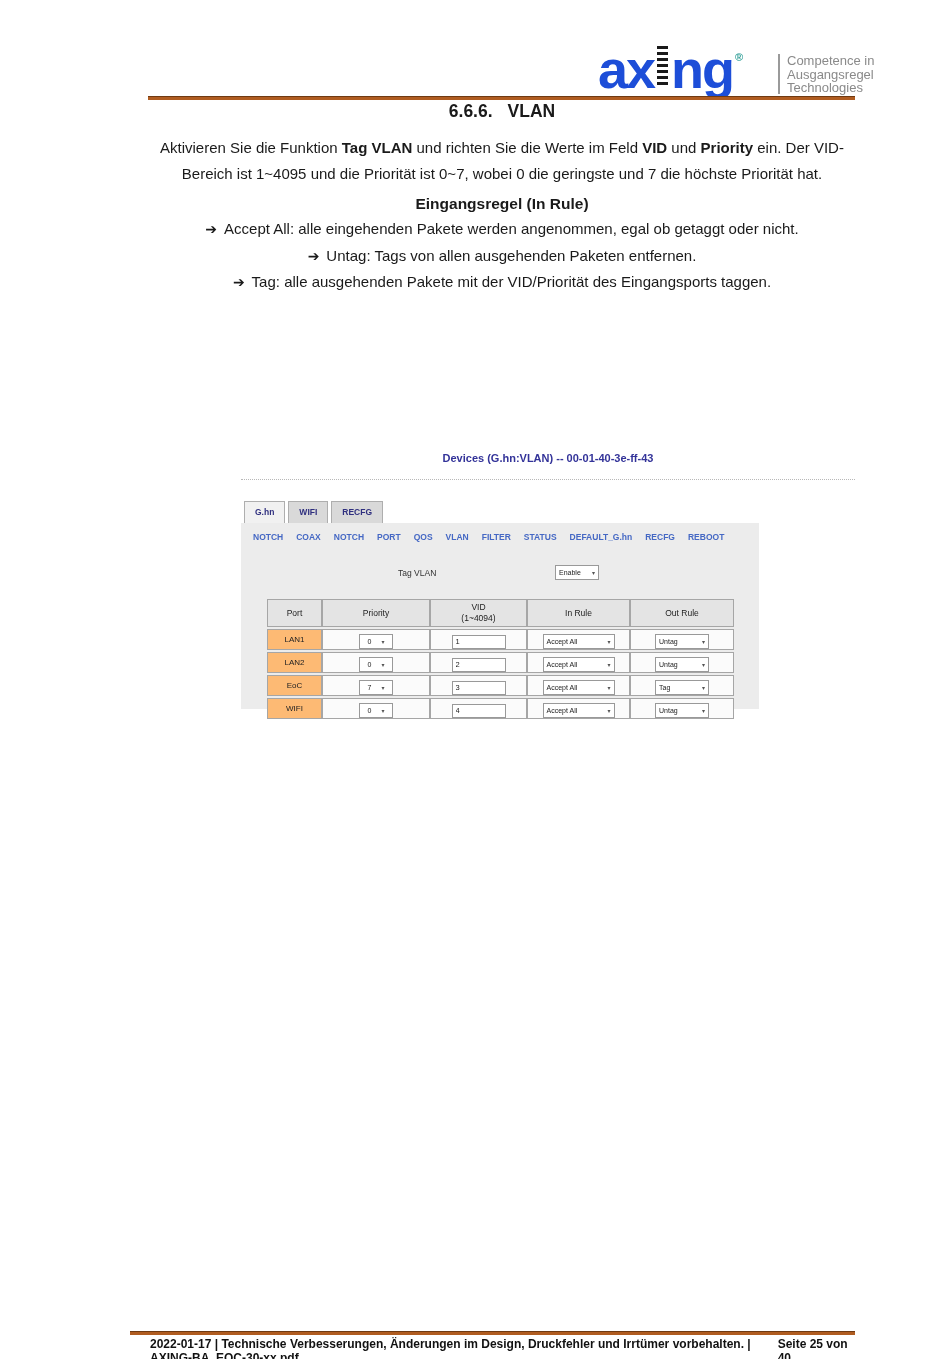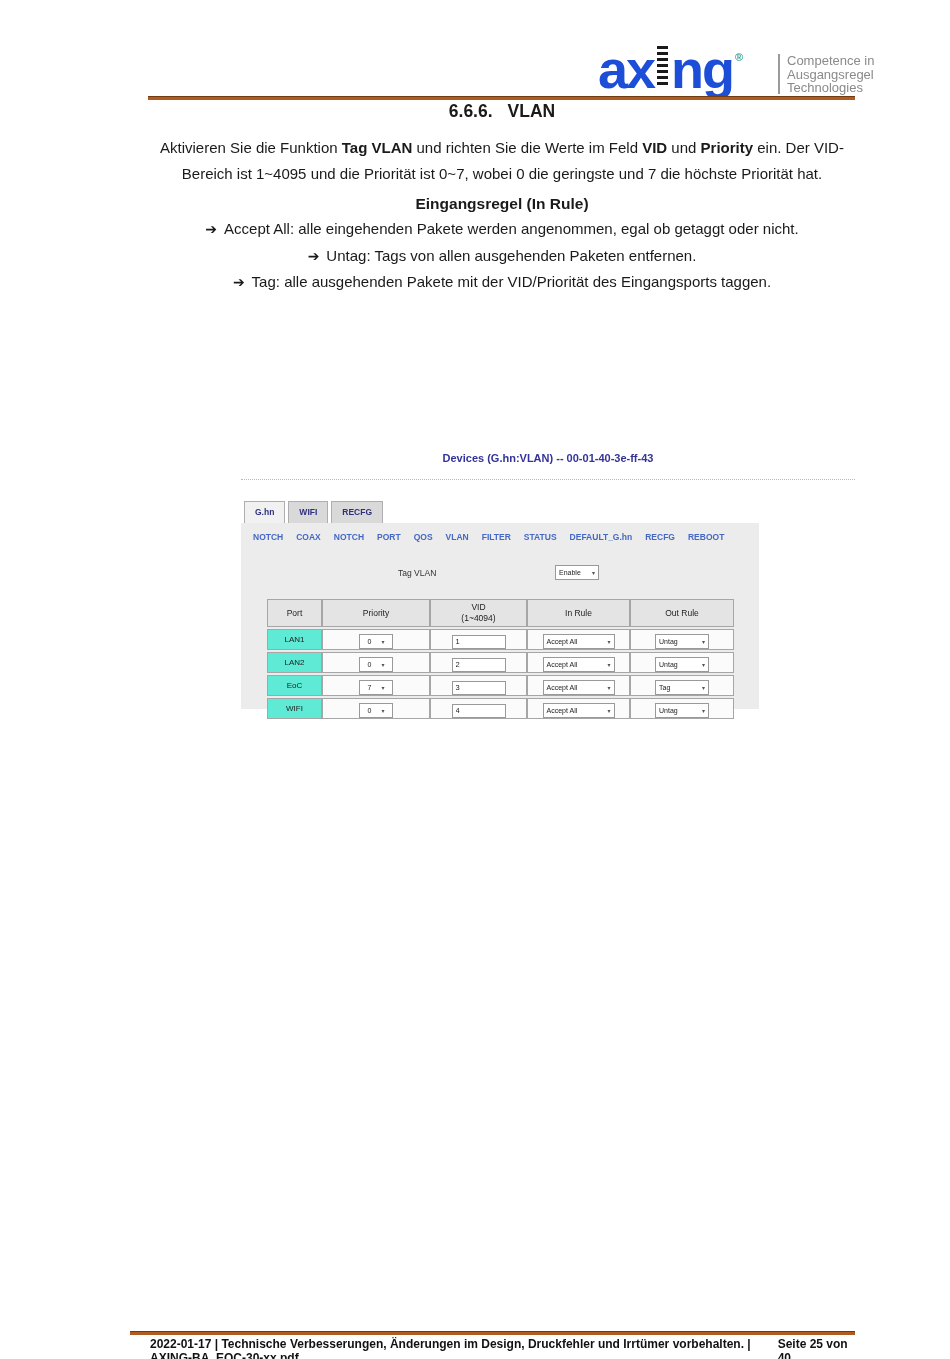--- a/index.html
+++ b/index.html
@@ -62,21 +62,21 @@
 
   .vid-input { width:54px; height:14px; border:1px solid #999; background:#fff;
                font-family:"Liberation Sans", sans-serif; font-size:7.5px; color:#222;
                padding-left:3px; }
 
   .vtable { position:absolute; left:26px; top:74px; width:467px;
             border-collapse:separate; border-spacing:0 2px; }
   .vtable th { background:#E4E4E4; border:1px solid #A6A6A6; height:28px;
                font-size:8.5px; font-weight:400; color:#222; text-align:center; line-height:11px; }
   .vtable td { border:1px solid #A6A6A6; height:17px; text-align:center; vertical-align:middle; }
-  .vtable td.portcell { background:#5eead4; font-size:8px; color:#222; }
+  .vtable td.portcell { background:#fdba74; font-size:8px; color:#222; }
   .vtable td.ctl { background:#fbfbfb; }
 
   
   .footer-text { position:absolute; left:150px; top:1337px; width:700px;
                  display:flex; justify-content:space-between;
                  font-size:12px; font-weight:700; color:#111; }
 </style>
 </head>
 <body>
 

